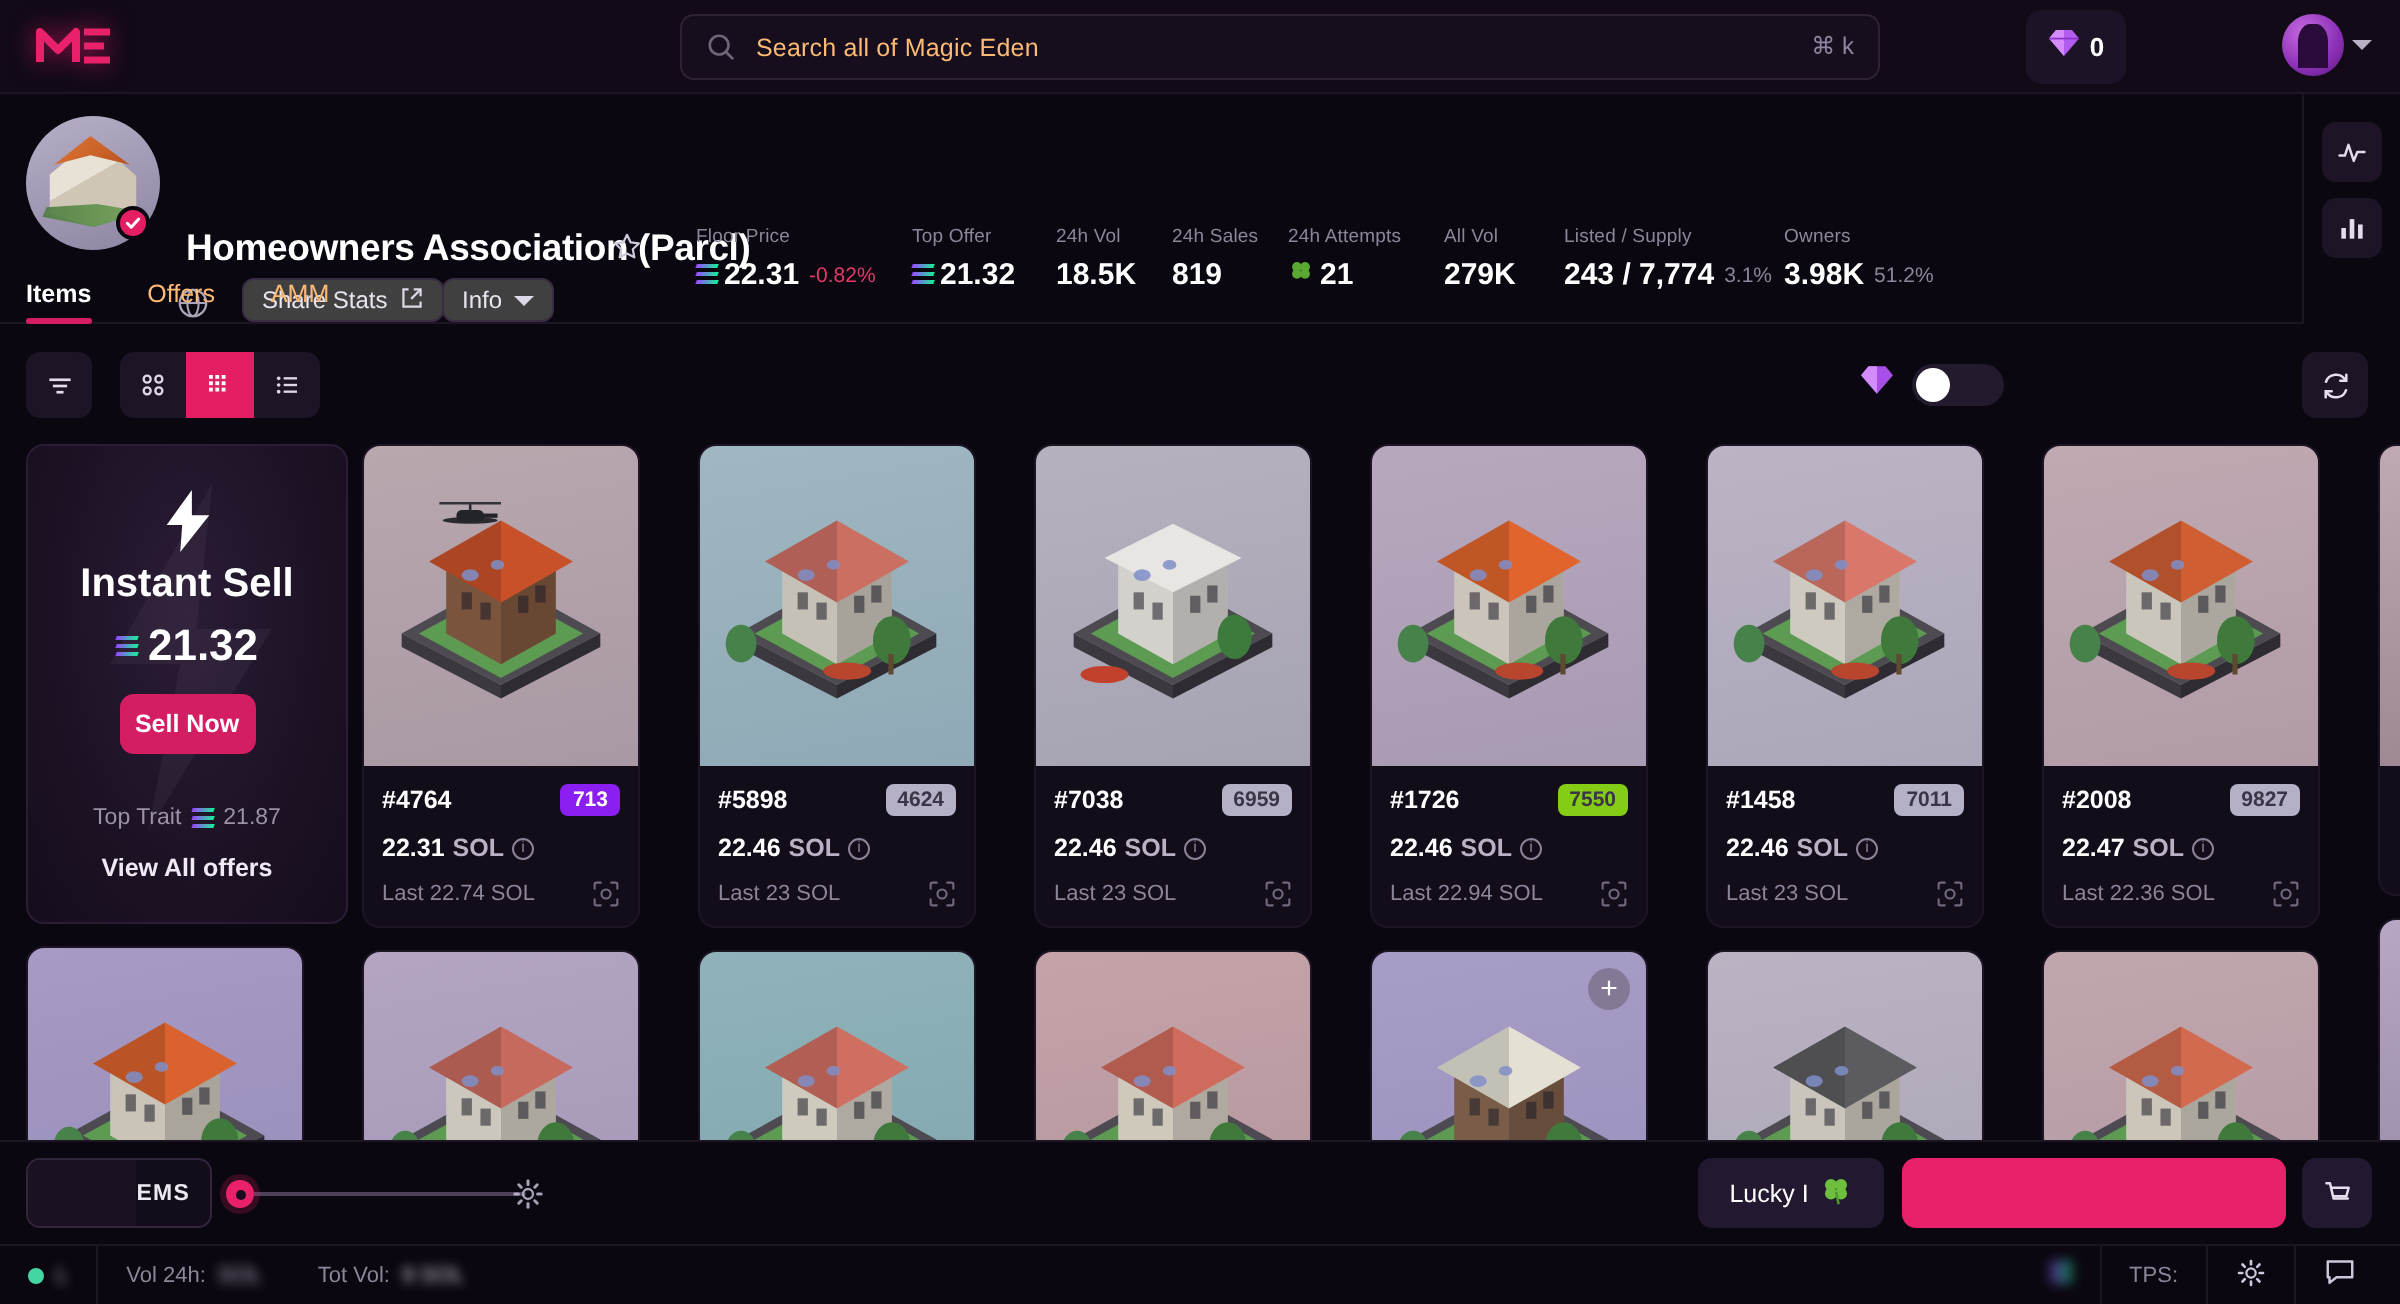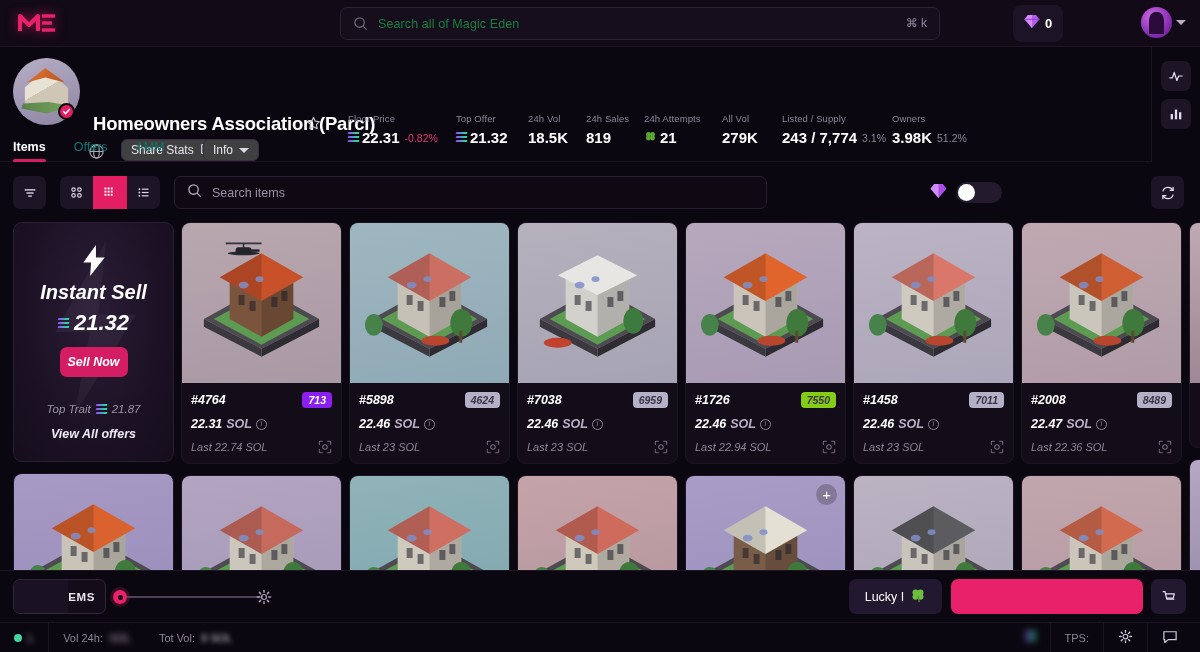--- a/index.html
+++ b/index.html
@@ -19,21 +19,21 @@
     display: flex; align-items: center;
   }
   #logo { margin-left: 18px; width: 42px; height: 22px; display:flex; align-items:center; }
   #logo svg { filter: drop-shadow(0 0 6px rgba(226,22,103,.7)); }
   #searchbox {
     position: absolute; left: 340px; top: 7px; width: 600px; height: 33px;
     border: 1px solid #2e2133; border-radius: 7px; background: #160e1c;
     display: flex; align-items: center; padding: 0 12px;
   }
   #searchbox .sicon { width: 15px; height: 15px; opacity: .55; margin-right: 10px; }
-  #searchbox .splace { font-size: 12.5px; color: #15803d; letter-spacing:.1px;text-align:center; }
+  #searchbox .splace { font-size: 12.5px; color: #fdba74; letter-spacing:.1px;text-align:center; }
   #kbd {
     position:absolute; right: 12px; top: 8px; font-size: 12px; color: #8e86a0;
   }
   #gems {
     position: absolute; left: 1013px; top: 5px; width: 50px; height: 37px;
     background: #1d1326; border-radius: 8px;
     display:flex; align-items:center; justify-content:center; gap:5px;
   }
   #gems .gcount { font-size: 13px; font-weight: 600; color: #fff; }
   #avatarwrap { position: absolute; right: 14px; top: 7px; display: flex; align-items: center; gap: 4px; }
@@ -86,21 +86,21 @@
     letter-spacing:-.2px; color:#fff; white-space:nowrap;
   }
   #starbtn { position:absolute; left:306px; top:69px; width:15px; height:15px; }
   #globebtn { position:absolute; left:88px; top:96px; width:17px; height:17px; opacity:.8; }
   .hbtn {
     position:absolute; top:92px; height:22px; border:1px solid #3a2c42; border-radius:6px;
     background:#404040; display:flex; align-items:center; gap:6px; padding:0 9px;
     font-size:12px; color:#e8e3ee; white-space:nowrap;
   }
   #sharebtn { left: 121px; }
-  #infobtn { left: 203px; text-align: right; }
+  #infobtn { left: 221px; text-align: right; }
 
   
   #stats { position:absolute; left: 348px; top: 66px; display:flex; align-items:flex-start; }
   .stat { margin-right: 0; }
   .stat .lbl { font-size: 9.5px; color:#8d8598; letter-spacing:.1px; white-space:nowrap; margin-bottom:5px;}
   .stat .val { font-size: 15px; font-weight:700; color:#fff; display:flex; align-items:center; gap:3px; white-space:nowrap;}
   .stat .sub { font-size:10.5px; font-weight:400; margin-left:2px; }
   .sub.down { color:#e23a6a; }
   .sub.dim { color:#8d8598; }
   .solglyph { display:inline-block; width:11px; height:11px; position:relative; }
@@ -109,21 +109,21 @@
     background:linear-gradient(90deg,#9945ff,#14f195);
     transform: skewX(-20deg);
   }
   .solglyph i:nth-child(1){top:0} .solglyph i:nth-child(2){top:4px} .solglyph i:nth-child(3){top:8px}
 
   
   #tabs {
     position:absolute; left:0; top:133px; width:1151px; height:29px;
     border-bottom:1px solid #1e1524; display:flex; align-items:center; padding-left:13px; gap:28px;
   }
-  .tab { font-size:12.5px; color:#0f766e; position:relative; height:29px; display:flex; align-items:center;}
+  .tab { font-size:12.5px; color:#fdba74; position:relative; height:29px; display:flex; align-items:center;}
   .tab.active { color:#fff; font-weight:700; }
   .tab.active::after {
     content:""; position:absolute; left:0; right:0; bottom:0; height:2.5px;
     background:#d41d63; border-radius:2px;
   }
 
   
   #toolbar { position:absolute; left:0; top:170px; width:1200px; height:45px; display:flex; align-items:center; }
   .sqbtn {
     width:33px; height:33px; border-radius:7px; background:#1d1426;
@@ -170,23 +170,23 @@
     display:flex; flex-direction:column; align-items:center; padding-top:14px; gap:8px;
   }
   .railbtn { width:30px; height:30px; border-radius:7px; background:#1d1426; display:flex; align-items:center; justify-content:center; }
 
   
   #grid {
     position:absolute; left:13px; top:222px; width:1187px; height:353px;
     display:grid; grid-template-columns: repeat(7, 168px) 20px; gap:0 0;
     overflow:hidden;
   }
-  .gcol { width:168px;font-style:italic; }
+  .gcol { width:168px; }
   .card {
-    width:161px; border-radius:9px; background:#130c19; overflow:hidden;
+    width:139px; border-radius:9px; background:#130c19; overflow:hidden;
     position:relative; border:1px solid #1d1424;
   }
   .thumb { width:100%; height:160px; position:relative; overflow:hidden; }
   .meta { padding: 9px 9px 9px 9px; }
   .mrow1 { display:flex; align-items:center; justify-content:space-between; height:16px;}
   .mid { font-size:12.5px; font-weight:700; color:#fff; }
   .rank {
     font-size:10.5px; font-weight:600; border-radius:4px; padding:2px 6px; color:#fff;
   }
   .mrow2 { display:flex; align-items:center; gap:4px; margin-top:9px; }
@@ -493,29 +493,20 @@
             <circle cx="4" cy="9" r="1.1"></circle>
             <circle cx="4" cy="13" r="1.1"></circle>
             <rect x="7" y="4.3" width="8" height="1.4"></rect>
             <rect x="7" y="8.3" width="8" height="1.4"></rect>
             <rect x="7" y="12.3" width="8" height="1.4"></rect>
           </g>
         </svg>
     </div>
   </div>
 
-  <div id="itemsearch">
-    <span>
-      <svg viewBox="0 0 16 16" width="15" height="15">
-          <circle cx="7" cy="7" r="5" stroke="#b6aec2" stroke-width="1.4" fill="none"></circle>
-          <line x1="10.8" y1="10.8" x2="14.5" y2="14.5" stroke="#b6aec2" stroke-width="1.4"></line>
-        </svg>
-    </span>
-    <span class="splace">Search items</span>
-  </div>
 
 
   <div id="gemtoggle">
     <span>
       <svg width="17" height="16" viewBox="0 0 16 15">
           <path d="M4 1h8l3.5 4.3L8 14 .5 5.3z" fill="#a84fe8"></path>
           <path d="M4 1h4v13L.5 5.3z" fill="#d28cfb"></path>
         </svg>
     </span>
     <span id="tglswitch">
@@ -1005,21 +996,21 @@
             <g>
               <ellipse cx="112" cy="100" rx="11" ry="14" fill="#3f7a3c"></ellipse>
               <rect x="110" y="108" width="3" height="12" fill="#5d4a30"></rect>
               <ellipse cx="24" cy="102" rx="9" ry="11" fill="#46824a"></ellipse>
               <ellipse cx="86" cy="118" rx="14" ry="5" fill="#b8452e"></ellipse>
             </g>
           </svg></div>
         <div class="meta">
           <div class="mrow1">
             <span class="mid">#2008</span>
-            <span class="rank" style="background: rgb(180, 176, 198); color: rgb(60, 53, 71);">8489</span>
+            <span class="rank" style="background: rgb(180, 176, 198); color: rgb(60, 53, 71);">9827</span>
           </div>
           <div class="mrow2">
             <span class="price">22.47</span>
             <span class="cur">SOL</span>
             <span class="infoi">i</span>
           </div>
           <div class="mrow3">
             <span class="last">Last 22.36 SOL</span>
             <span class="scanicon"><svg viewBox="0 0 16 16" width="14" height="14">
                 <path d="M1.5 5V2.5c0-.6.4-1 1-1H5M11 1.5h2.5c.6 0 1 .4 1 1V5M14.5 11v2.5c0 .6-.4 1-1 1H11M5 14.5H2.5c-.6 0-1-.4-1-1V11" fill="none" stroke="#9a92a8" stroke-width="1.2" stroke-linecap="round"></path>

